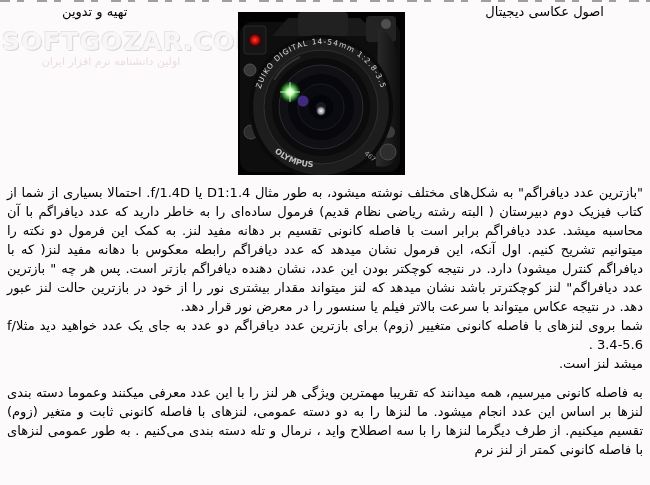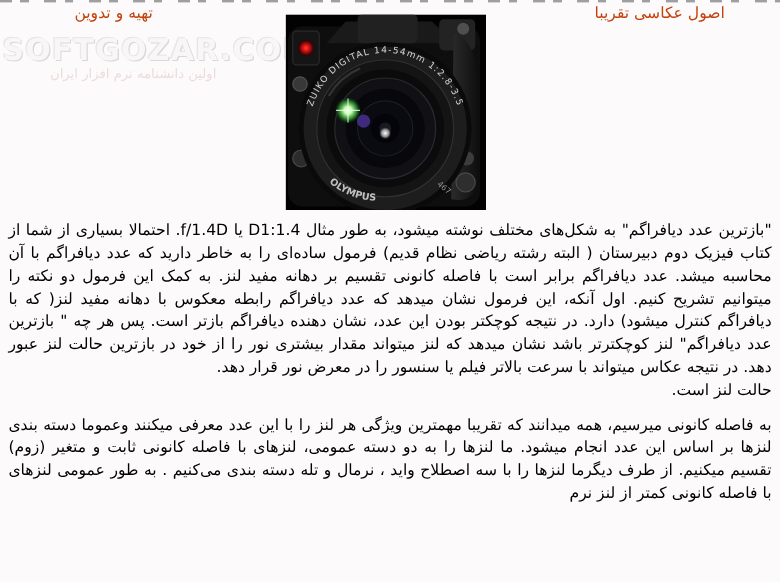--- a/index.html
+++ b/index.html
@@ -5,21 +5,21 @@
   html,body{margin:0;padding:0;background:#ffffff;}
   .page{
     position:relative;width:650px;height:485px;overflow:hidden;
     background:#fcfafa;color:#000;
     font-family:"DejaVu Sans","Liberation Sans",sans-serif;
   }
   .top-clip{
     position:absolute;top:0;left:0;right:0;height:2px;opacity:.55;
     background:repeating-linear-gradient(90deg,#555 0 10px,transparent 10px 17px,#555 17px 24px,transparent 24px 37px);
   }
-  .hdr{position:absolute;top:4px;font-size:13px;direction:rtl;color:#c2410c;white-space:nowrap;}
+  .hdr{position:absolute;top:4px;font-size:13px;direction:rtl;color:#000000;white-space:nowrap;}
   .hdr-right{right:46px;}
   .hdr-left{left:62px;}
   .watermark{position:absolute;top:29px;left:2px;width:218px;text-align:center;pointer-events:none;}
   .wm-main{
     font-size:25px;font-weight:bold;line-height:26px;color:#f8f6f6;
     text-shadow:-1px -1px 0 #e7e5e5,1px 1px 0 #d9d7d7;
     letter-spacing:1px;white-space:nowrap;
   }
   .wm-sub{font-size:11px;line-height:13px;color:#ecdddd;direction:rtl;}
   .camera{position:absolute;left:238px;top:12px;width:167px;height:163px;}
@@ -31,21 +31,21 @@
   .content p.just{text-align:justify;}
   .para-gap{margin-top:10px !important;}
 </style>
 </head>
 <body>
 
 <div class="page">
 
   <div class="top-clip"></div>
 
-  <div class="hdr hdr-right">اصول عکاسی تقریبا</div>
+  <div class="hdr hdr-right">اصول عکاسی دیجیتال</div>
   <div class="hdr hdr-left">تهیه و تدوین</div>
 
   <div class="watermark">
     <div class="wm-main">SOFTGOZAR.COM</div>
     <div class="wm-sub">اولین دانشنامه نرم افزار ایران</div>
   </div>
 
   <div class="camera">
     <svg width="167" height="163" viewBox="0 0 167 163" aria-hidden="true">
       <defs>
@@ -109,17 +109,18 @@
       </text>
       <text font-size="8" font-weight="bold" fill="#c0c0c0">
         <textPath href="#arcBL" startOffset="25%">OLYMPUS</textPath>
       </text>
       <text x="126" y="142" font-size="6.5" fill="#9a9a9a" transform="rotate(40 126 142)">467</text>
     </svg>
   </div>
 
   <div class="content">
     <p class="just">"بازترین عدد دیافراگم" به شکل‌های مختلف نوشته میشود، به طور مثال D1:1.4 یا f/1.4D. احتمالا بسیاری از شما از کتاب فیزیک دوم دبیرستان ( البته رشته ریاضی نظام قدیم) فرمول ساده‌ای را به خاطر دارید که عدد دیافراگم با آن محاسبه میشد. عدد دیافراگم برابر است با فاصله کانونی تقسیم بر دهانه مفید لنز. به کمک این فرمول دو نکته را میتوانیم تشریح کنیم. اول آنکه، این فرمول نشان میدهد که عدد دیافراگم رابطه معکوس با دهانه مفید لنز( که با دیافراگم کنترل میشود) دارد. در نتیجه کوچکتر بودن این عدد، نشان دهنده دیافراگم بازتر است. پس هر چه " بازترین عدد دیافراگم" لنز کوچکترتر باشد نشان میدهد که لنز میتواند مقدار بیشتری نور را از خود در بازترین حالت لنز عبور دهد. در نتیجه عکاس میتواند با سرعت بالاتر فیلم یا سنسور را در معرض نور قرار دهد.</p>
-    <p>حالت لنز است.</p>
+    <p class="just">شما بروی لنزهای با فاصله کانونی متغییر (زوم) برای بازترین عدد دیافراگم دو عدد به جای یک عدد خواهید دید مثلاf/ 3.4-5.6 .</p>
+    <p>میشد لنز است.</p>
     <p class="just para-gap">به فاصله کانونی میرسیم، همه میدانند که تقریبا مهمترین ویژگی هر لنز را با این عدد معرفی میکنند وعموما دسته بندی لنزها بر اساس این عدد انجام میشود. ما لنزها را به دو دسته عمومی، لنزهای با فاصله کانونی ثابت و متغیر (زوم) تقسیم میکنیم. از طرف دیگرما لنزها را با سه اصطلاح واید ، نرمال و تله دسته بندی می‌کنیم . به طور عمومی لنزهای با فاصله کانونی کمتر از لنز نرم</p>
   </div>
 
 </div>
 
 </body></html>

